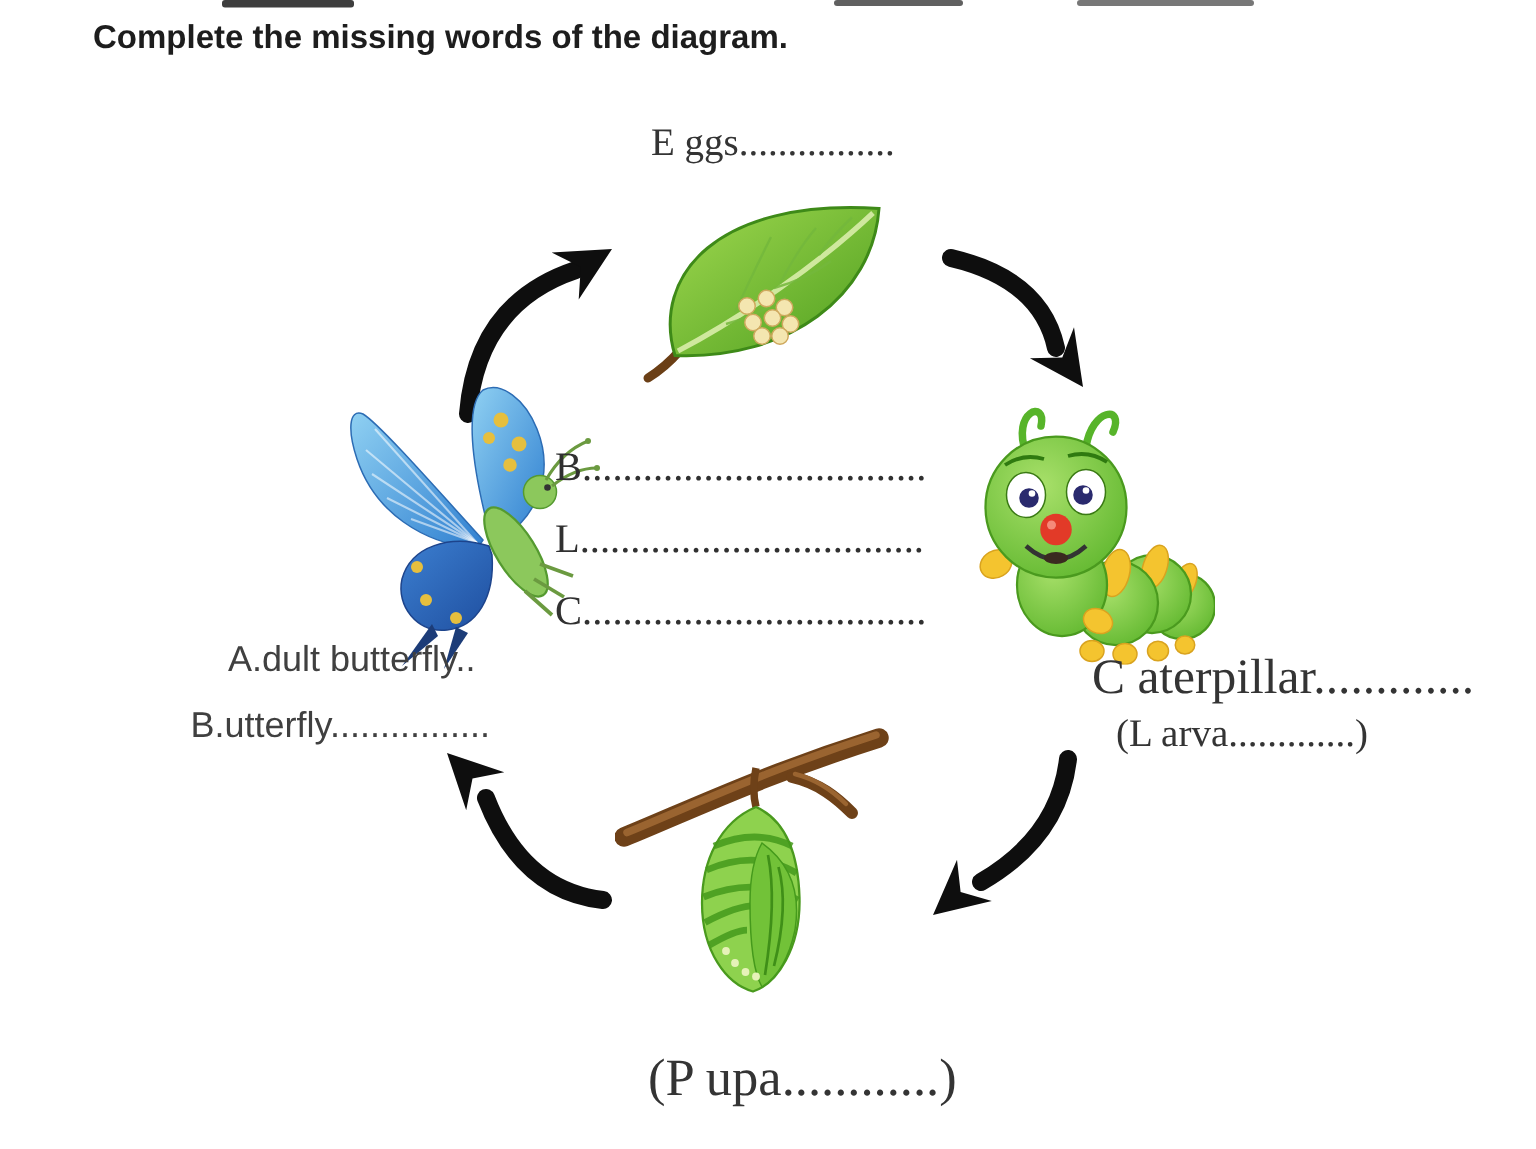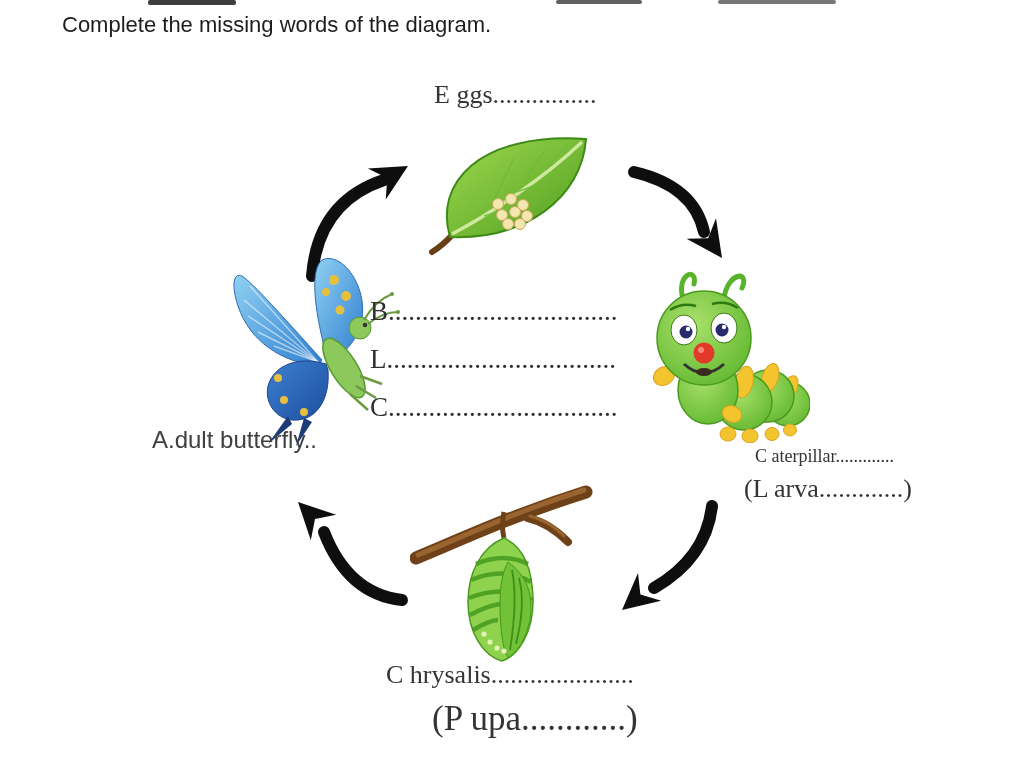--- a/index.html
+++ b/index.html
@@ -3,25 +3,25 @@
 <meta charset="utf-8">
 <style>
   html,body{margin:0;padding:0;background:#ffffff;}
   #page{position:relative;width:1024px;height:766px;background:#ffffff;overflow:hidden;
         font-family:"Liberation Serif",serif;color:#3a3a3a;}
   .abs{position:absolute;white-space:nowrap;}
   .artifact{position:absolute;top:0;height:5px;background:#1c1c1c;opacity:.85;border-radius:2px;}
   .a1{left:148px;width:88px;}
   .a2{left:556px;width:86px;height:4px;opacity:.7;}
   .a3{left:718px;width:118px;height:4px;opacity:.6;}
-  .title{left:62px;top:12px;font-family:"Liberation Sans",sans-serif;font-weight:normal;
+  .title{left:62px;top:12px;font-family:"Liberation Sans",sans-serif;font-weight:bold;
          font-size:22px;color:#1d1d1d;}
   .serif-lbl{font-size:26px;color:#343434;}
   .lbl-eggs{left:434px;top:80px;}
-  .lbl-caterpillar{left:728px;top:446px;font-size:18px;margin-left:27px;}
+  .lbl-caterpillar{left:728px;top:434px;font-size:33px;}
   .lbl-larva{left:744px;top:474px;}
   .lbl-chrysalis{left:386px;top:660px;}
   .lbl-pupa{left:432px;top:699px;font-size:35px;}
   .sans-lbl{font-family:"Liberation Sans",sans-serif;font-size:24px;color:#404040;}
   .lbl-adult{left:152px;top:426px;}
   .lbl-butterfly{left:127px;top:470px;}
   .blanks{left:370px;top:294px;}
   .blank{font-size:27px;color:#303030;height:48px;line-height:34px;}
   svg{position:absolute;display:block;}
   .arrows{left:0;top:0;}
@@ -213,23 +213,23 @@
         <path d="M128,142 L146,158"></path>
           <path d="M134,134 L154,146"></path>
           <path d="M138,124 L160,132"></path>
       </g>
     </g>
   </svg>
 
   <div class="abs serif-lbl lbl-eggs">E ggs................</div>
   <div class="abs serif-lbl lbl-caterpillar">C aterpillar.............</div>
   <div class="abs serif-lbl lbl-larva">(L arva.............)</div>
-  <div class="abs serif-lbl lbl-chrysalis">C hrysalis......................</div>
   <div class="abs serif-lbl lbl-pupa">(P upa............)</div>
   <div class="abs sans-lbl lbl-adult">A.dult butterfly..</div>
+  <div class="abs sans-lbl lbl-butterfly">B.utterfly................</div>
 
   <div class="abs blanks">
     <div class="blank">B..................................</div>
     <div class="blank">L..................................</div>
     <div class="blank">C..................................</div>
   </div>
 
 </div>
 
 </body></html>

